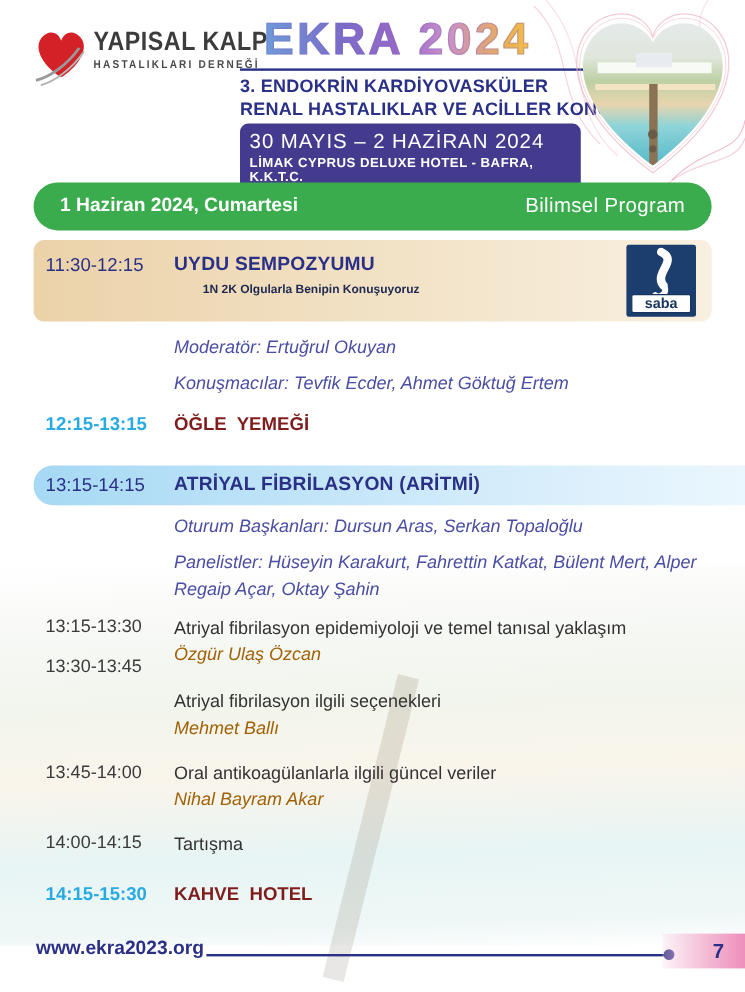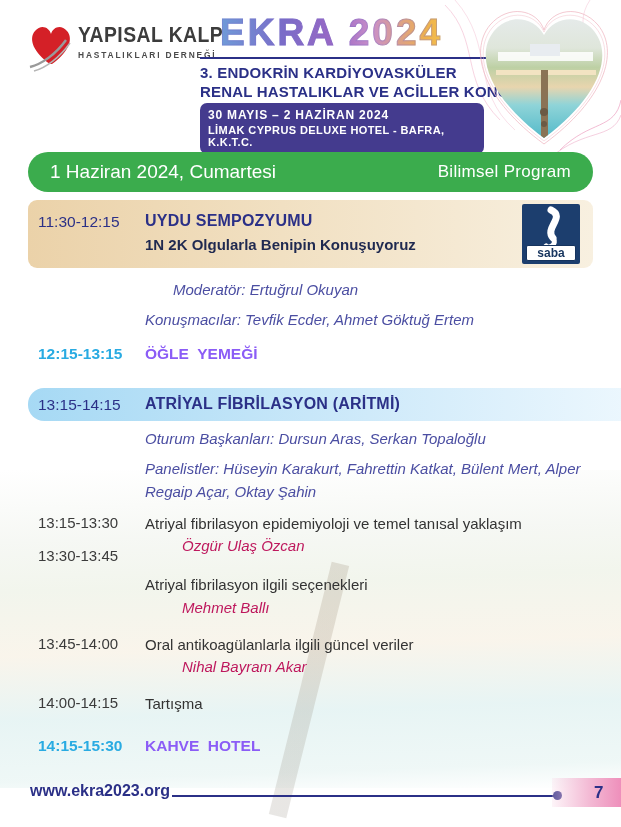--- a/index.html
+++ b/index.html
@@ -36,50 +36,50 @@
     background:linear-gradient(90deg,#6f9bd8 0%,#7a6cc8 28%,#9b67c4 52%,#c98fc9 68%,#eeb04e 92%,#f4c04a 100%);
     -webkit-background-clip:text; background-clip:text; color:transparent;margin-left:21px;
     -webkit-text-stroke:1px rgba(120,110,200,.35);
   }
   .ekra-underline{position:absolute; left:200px; top:57px; width:290px; height:2px; background:#2b3087;}
   .congress-title{position:absolute; left:200px; top:63px; color:#2b3087; font-weight:800; font-size:15px; line-height:19px; letter-spacing:.2px;}
   .date-banner{
     position:absolute; left:200px; top:103px; width:268px; background:#443b8e; color:#fff;
     border-radius:7px; padding:5px 8px 6px 8px;
   }
-  .date-banner .l1{font-size:12px; font-weight:700; letter-spacing:.8px;}
+  .date-banner .l1{font-size:17px; font-weight:400; letter-spacing:.8px;}
   .date-banner .l2{font-size:11px; font-weight:700; letter-spacing:.4px; margin-top:2px;}
   .heart-art{position:absolute; left:468px; top:0; width:153px; height:150px;}
   
   .prog-bar{
     position:absolute; left:28px; top:152px; width:565px; height:40px; border-radius:20px;
     background:#3bac4d; color:#fff; display:flex; align-items:center; justify-content:space-between;
     padding:0 22px; box-sizing:border-box;
   }
-  .prog-bar .d{font-size:19px; font-weight:400;}
+  .prog-bar .d{font-size:16px; font-weight:700;}
   .prog-bar .r{font-size:17px; font-weight:400; letter-spacing:.3px;}
   
   .card-beige{
     position:absolute; left:28px; top:200px; width:565px; height:68px; border-radius:9px;
     background:linear-gradient(90deg,#ebd2a9 0%,#f1e0c2 45%,#f8f0e0 100%);
   }
   .time{font-weight:400; font-size:15.5px; color:#2b3087;}
   .time-cyan{font-weight:700; font-size:15.5px; color:#29abe2;}
   .time-gray{font-weight:400; font-size:15px; color:#3b3b3b;}
   .sess-title{font-weight:800; font-size:16px; color:#2b3087; letter-spacing:.2px;}
-  .sess-sub{font-weight:700; font-size:15px; color:#1f2950; margin-top:6px;}
+  .sess-sub{font-weight:700; font-size:10px; color:#1f2950; margin-top:6px;margin-left:24px;}
   .abs{position:absolute;}
   .people{font-style:italic; font-size:15px; color:#4b4ea2; max-width:445px; line-height:23px;}
-  .break-title{font-weight:800; font-size:15.5px; color:#8b5cf6; white-space:pre-wrap;}
+  .break-title{font-weight:800; font-size:15.5px; color:#7f1d1d; white-space:pre-wrap;}
   .card-blue{
     position:absolute; left:28px; top:388px; width:619px; height:33px; border-radius:16px;
     background:linear-gradient(90deg,#a6d9f4 0%,#cfeafa 55%,#eef8fe 100%);
   }
   .talk-title{font-size:15px; color:#333; max-width:430px; line-height:20px;}
-  .speaker{font-style:italic; font-size:15px; color:#be185d;margin-left:37px;}
+  .speaker{font-style:italic; font-size:15px; color:#a16207;}
   
   .saba{position:absolute; right:13px; top:4px; width:58px; height:60px; background:#1c3e6e; border-radius:2px;}
   .saba svg{position:absolute; left:0; top:0;}
   .saba .lbl{
     position:absolute; left:4px; right:4px; bottom:3px; background:#fff; border:1.5px solid #16345e;
     color:#16345e; font-size:12px; font-weight:700; text-align:center; line-height:14px; border-radius:2px;
   }
   
   .footer-url{position:absolute; left:30px; top:782px; font-size:16px; font-weight:700; color:#2b3087;}
   .footer-line{position:absolute; left:172px; top:795px; width:385px; height:2px; background:#2b3087;}
@@ -166,21 +166,21 @@
     <div class="abs sess-title" style="left:117px; top:12px;">UYDU SEMPOZYUMU</div>
     <div class="abs sess-sub" style="left:117px; top:30px;">1N 2K Olgularla Benipin Konuşuyoruz</div>
     <div class="saba">
       <svg width="58" height="60" viewBox="0 0 58 60">
         <path d="M29 6 C44 13 22 24 31 34" stroke="#ffffff" stroke-width="7" fill="none" stroke-linecap="round"></path>
         <path d="M31 34 C36 41 26 45 24 42" stroke="#ffffff" stroke-width="5" fill="none" stroke-linecap="round"></path>
       </svg>
       <div class="lbl">saba</div>
     </div>
   </div>
-  <div class="abs people" style="left:145px; top:278px;margin-left:28px;">Moderatör: Ertuğrul Okuyan</div>
+  <div class="abs people" style="left:145px; top:278px;">Moderatör: Ertuğrul Okuyan</div>
   <div class="abs people" style="left:145px; top:308px;">Konuşmacılar: Tevfik Ecder, Ahmet Göktuğ Ertem</div>
 
   <div class="abs time-cyan" style="left:38px; top:345px;">12:15-13:15</div>
   <div class="abs break-title" style="left:145px; top:345px;">ÖĞLE  YEMEĞİ</div>
 
   <div class="card-blue">
     <div class="abs time" style="left:10px; top:8px;">13:15-14:15</div>
     <div class="abs sess-title" style="left:117px; top:7px;">ATRİYAL FİBRİLASYON (ARİTMİ)</div>
   </div>
   <div class="abs people" style="left:145px; top:427px;">Oturum Başkanları: Dursun Aras, Serkan Topaloğlu</div>

